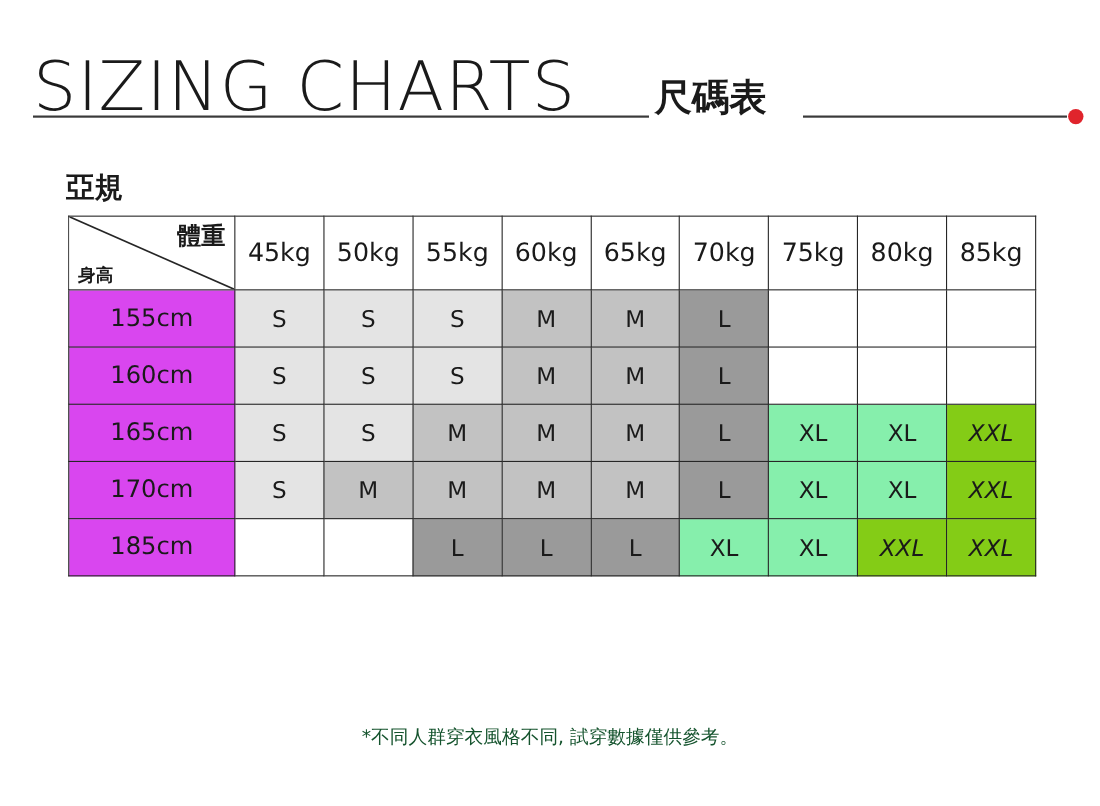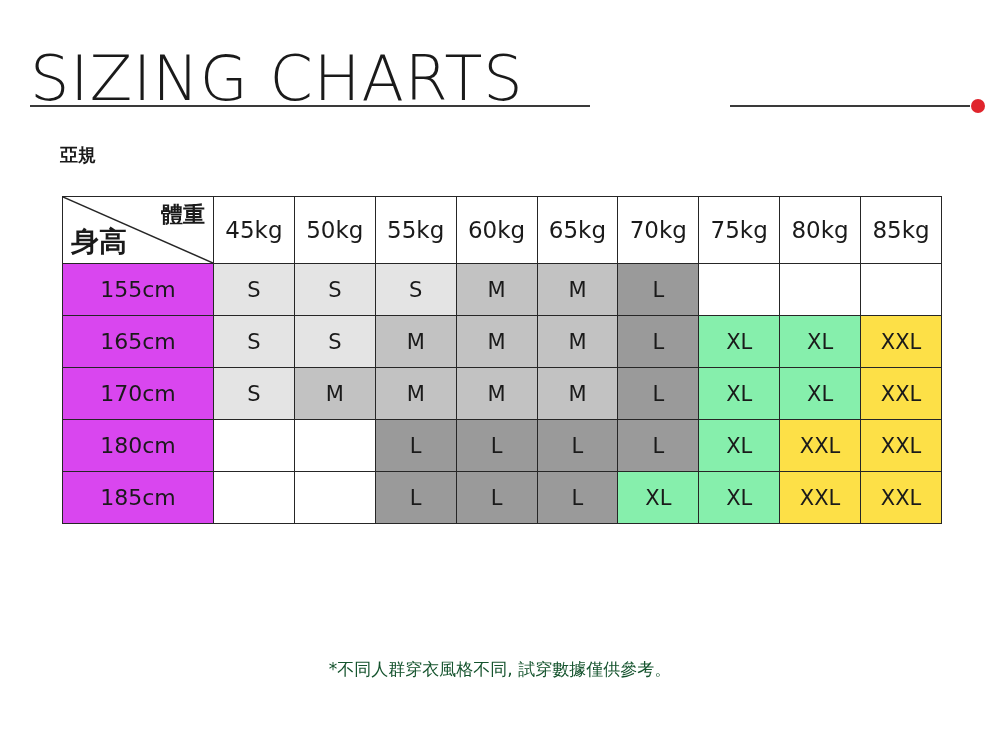--- a/index.html
+++ b/index.html
@@ -75,22 +75,22 @@
     width: 14px;
     height: 14px;
     border-radius: 50%;
     background: #e0242c;
   }
 
   
   .section-label {
     position: absolute;
     left: 60px;
-    top: 143px;
-    font-size: 18px;
+    top: 153px;
+    font-size: 26px;
     font-weight: bold;
     color: #1a1a1a;
     font-family: Liberation Serif, serif;
   }
 
   
   .table-wrap {
     position: absolute;
     left: 62px;
     top: 196px;
@@ -127,41 +127,41 @@
     position: absolute;
     right: 8px;
     top: 3px;
     font-size: 22px;
     font-weight: bold;
   }
   .corner-height {
     position: absolute;
     left: 8px;
     bottom: 2px;
-    font-size: 28px;
+    font-size: 16px;
     font-weight: bold;
   }
   .head-cell {
     height: 66px !important;
     font-size: 23px !important;
     font-weight: normal;
     background: #ffffff;
   }
   .row-head {
     width: 150px;
     font-size: 22px !important;
     background: #d946ef;
   }
   
   .sz-empty { background: #ffffff; }
   .sz-s  { background: #e4e4e4; }
   .sz-m  { background: #c2c2c2; }
   .sz-l  { background: #9a9a9a; }
   .sz-xl { background: #86efac; }
-  .sz-xxl{ background: #fde047; }
+  .sz-xxl{ background: #84cc16; font-style: italic; }
 
   
   .footnote {
     position: absolute;
     left: 0;
     top: 658px;
     width: 1000px;
     text-align: center;
     font-size: 17px;
     color: #14532d;
@@ -170,20 +170,21 @@
 </style>
 </head>
 <body>
 
 <div class="page">
 
   <div class="header">
     <div class="header-rule"></div>
     <div class="header-rule-gap"></div>
     <div class="title-main">SIZING CHARTS</div>
+    <div class="title-sub">尺碼表</div>
     <div class="header-dot"></div>
   </div>
 
   <div class="section-label">亞規</div>
 
   <div class="table-wrap">
     <table class="sizing">
       <thead>
         <tr>
           <th class="corner-cell">
@@ -211,20 +212,32 @@
           <td class="sz-s">S</td>
           <td class="sz-s">S</td>
           <td class="sz-m">M</td>
           <td class="sz-m">M</td>
           <td class="sz-l">L</td>
           <td class="sz-empty"></td>
           <td class="sz-empty"></td>
           <td class="sz-empty"></td>
         </tr>
         <tr>
+          <td class="row-head">160cm</td>
+          <td class="sz-s">S</td>
+          <td class="sz-s">S</td>
+          <td class="sz-s">S</td>
+          <td class="sz-m">M</td>
+          <td class="sz-m">M</td>
+          <td class="sz-l">L</td>
+          <td class="sz-empty"></td>
+          <td class="sz-empty"></td>
+          <td class="sz-empty"></td>
+        </tr>
+        <tr>
           <td class="row-head">165cm</td>
           <td class="sz-s">S</td>
           <td class="sz-s">S</td>
           <td class="sz-m">M</td>
           <td class="sz-m">M</td>
           <td class="sz-m">M</td>
           <td class="sz-l">L</td>
           <td class="sz-xl">XL</td>
           <td class="sz-xl">XL</td>
           <td class="sz-xxl">XXL</td>
@@ -232,32 +245,20 @@
         <tr>
           <td class="row-head">170cm</td>
           <td class="sz-s">S</td>
           <td class="sz-m">M</td>
           <td class="sz-m">M</td>
           <td class="sz-m">M</td>
           <td class="sz-m">M</td>
           <td class="sz-l">L</td>
           <td class="sz-xl">XL</td>
           <td class="sz-xl">XL</td>
-          <td class="sz-xxl">XXL</td>
-        </tr>
-        <tr>
-          <td class="row-head">180cm</td>
-          <td class="sz-empty"></td>
-          <td class="sz-empty"></td>
-          <td class="sz-l">L</td>
-          <td class="sz-l">L</td>
-          <td class="sz-l">L</td>
-          <td class="sz-l">L</td>
-          <td class="sz-xl">XL</td>
-          <td class="sz-xxl">XXL</td>
           <td class="sz-xxl">XXL</td>
         </tr>
         <tr>
           <td class="row-head">185cm</td>
           <td class="sz-empty"></td>
           <td class="sz-empty"></td>
           <td class="sz-l">L</td>
           <td class="sz-l">L</td>
           <td class="sz-l">L</td>
           <td class="sz-xl">XL</td>

